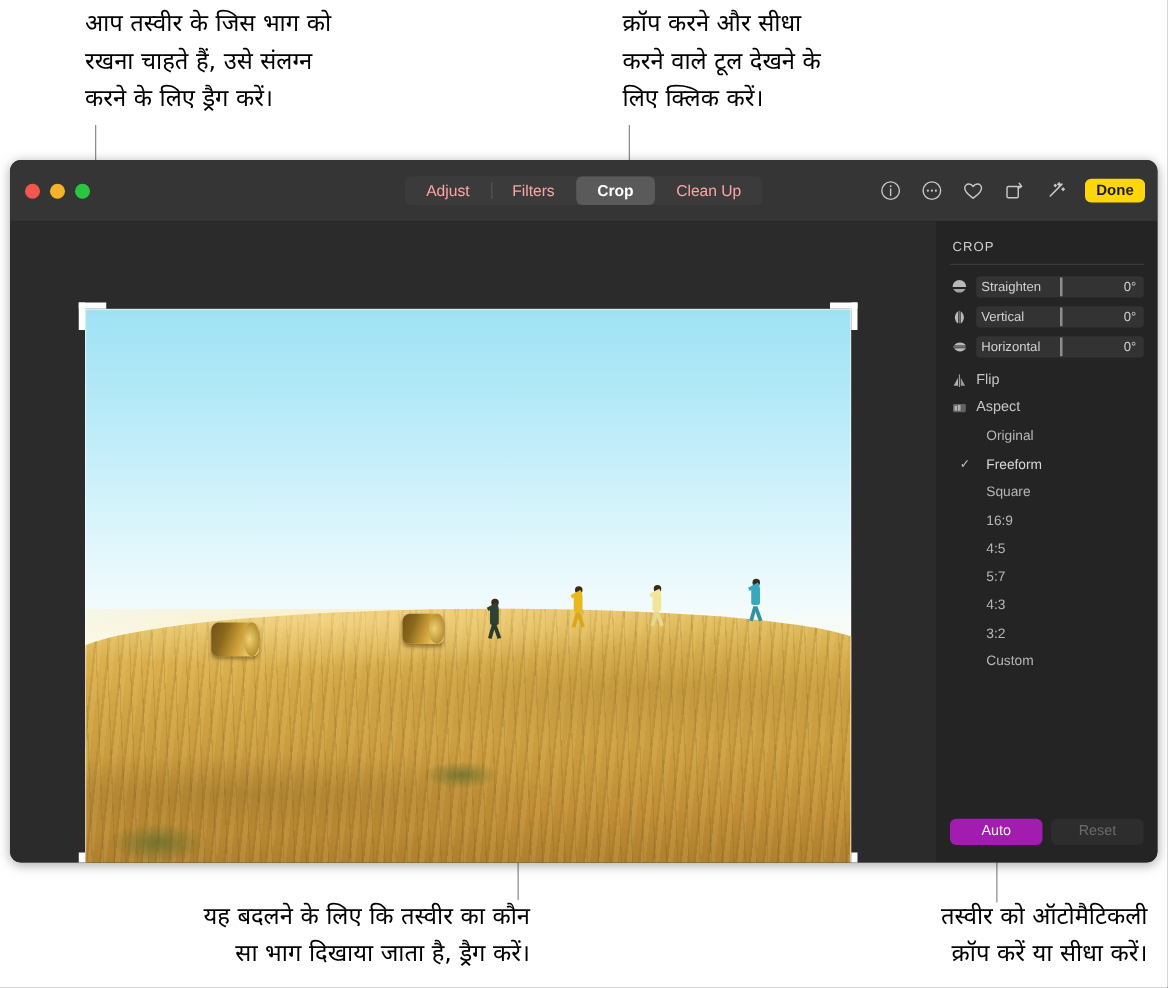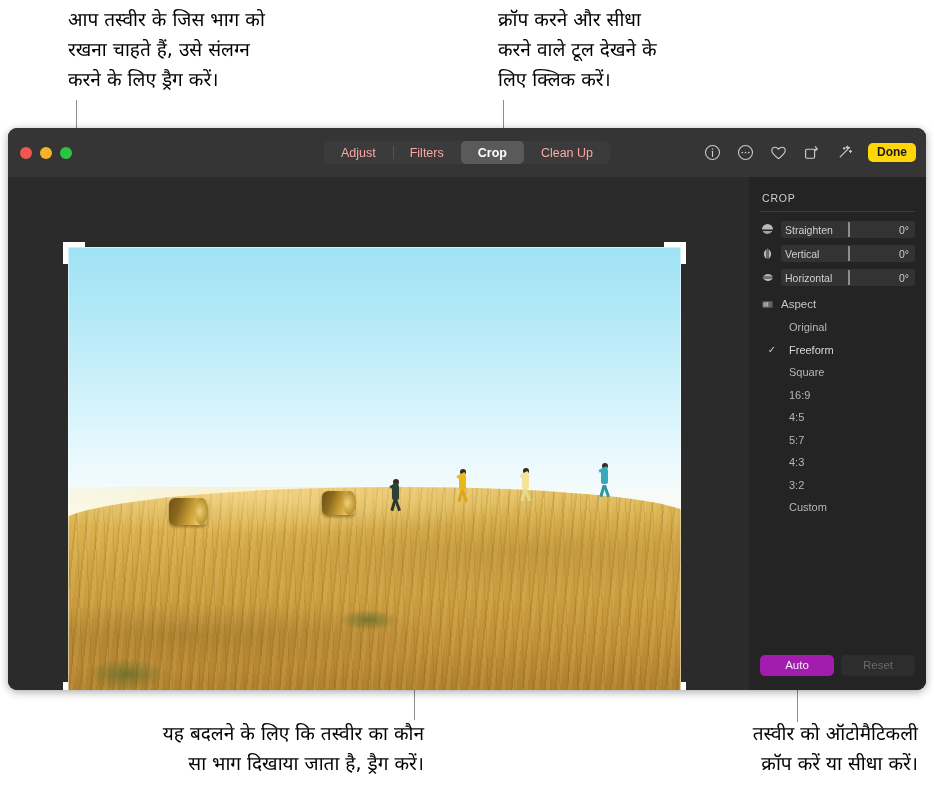--- a/index.html
+++ b/index.html
@@ -460,20 +460,30 @@
               <path d="M2.2 7.6c1 1.5 2.8 2.5 4.8 2.5s3.8-1 4.8-2.5z"></path>
             </svg>
           </span>
           <span class="slider-track">
             <span class="lbl">Horizontal</span>
             <span class="slider-knob"></span>
             <span class="val">0°</span>
           </span>
         </div>
 
+        <div class="menu-row" style="margin-top:5px;">
+          <span class="ricon">
+            <svg width="13" height="13" viewBox="0 0 13 13" fill="currentColor">
+              <path d="M6.1 1.5h.8v10h-.8z"></path>
+              <path d="M5.4 4.2v6.4H1.9z"></path>
+              <path d="M7.6 4.2v6.4h3.5z" opacity=".85"></path>
+            </svg>
+          </span>
+          <span>Flip</span>
+        </div>
 
         <div class="menu-row">
           <span class="ricon">
             <svg width="13" height="13" viewBox="0 0 13 13" fill="currentColor">
               <rect x="1.4" y="3.2" width="10.2" height="6.6" rx="1" opacity=".45"></rect>
               <rect x="2.6" y="4.6" width="2.1" height="4"></rect>
               <rect x="5.3" y="4.0" width="2.1" height="4.6"></rect>
             </svg>
           </span>
           <span>Aspect</span>

